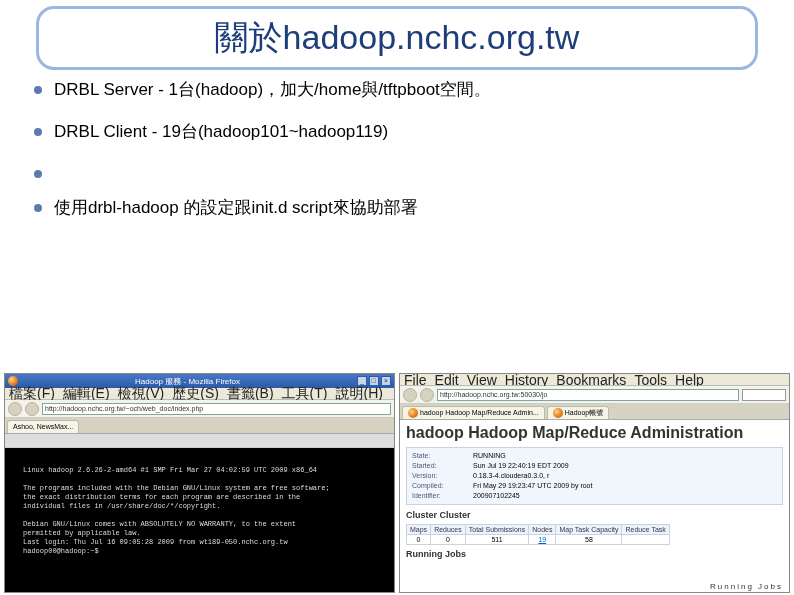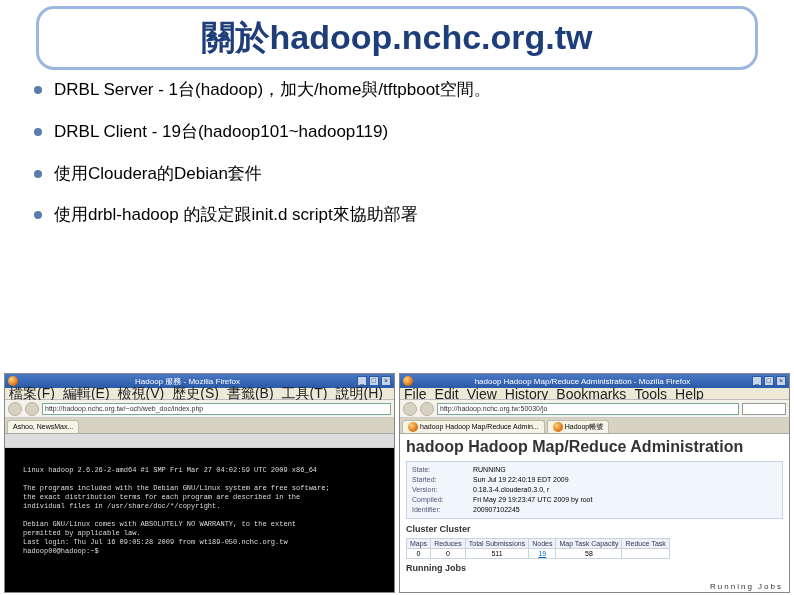--- a/index.html
+++ b/index.html
@@ -1,18 +1,18 @@
 <!DOCTYPE html>
 <html><head>
 <meta charset="utf-8">
 <style>
   * { box-sizing: border-box; margin: 0; padding: 0; }
   body { width: 794px; height: 595px; background: #fff; font-family: Arial, "Microsoft JhengHei", sans-serif; position: relative; overflow: hidden; }
   .title-box { margin: 6px 36px 8px; border: 3px solid #9bb6e0; border-radius: 18px; padding: 6px 10px; text-align: center; }
-  .title-box span { font-size: 34px; color: #1e3e7a; font-weight: 700; margin-top: 26px; }
+  .title-box span { font-size: 34px; color: #1e3e7a; font-weight: 400; margin-top: 26px; }
   .bullets { margin: 4px 34px 6px; }
   .bullet { display: flex; align-items: flex-start; margin: 6px 0 18px; }
   .dot { width: 8px; height: 8px; border-radius: 50%; background: #5a7cb0; margin: 8px 12px 0 0; flex: 0 0 8px; }
   .bt { font-size: 17px; font-weight: normal; color: #000; line-height: 1.4; }
   .shots { display: flex; position: absolute; left: 4px; right: 4px; bottom: 2px; height: 220px; gap: 4px; }
   .win { flex: 1; border: 1px solid #888; background: #fde047; display: flex; flex-direction: column; font-size: 8px; overflow: hidden; }
   .tb { height: 14px; background: linear-gradient(#4a78c5,#2a5aa8); color:#fff; display:flex; align-items:center; padding:0 3px; justify-content: space-between; }
   .tb .tt { white-space: nowrap; overflow: hidden; font-size: 8px; }
   .tb .ctl { display:flex; gap:2px; }
   .tb .c { width:10px; height:10px; background:#c8d4ea; border:1px solid #2a5aa8; font-size:7px; line-height:8px; text-align:center; color:#234; }
@@ -49,21 +49,20 @@
   <div class="bullet">
       <span class="dot"></span>
       <span class="bt">DRBL Server - 1台(hadoop)，加大/home與/tftpboot空間。</span>
     </div>
   <div class="bullet">
       <span class="dot"></span>
       <span class="bt">DRBL Client - 19台(hadoop101~hadoop119)</span>
     </div>
   <div class="bullet">
       <span class="dot"></span>
-      <span class="bt">使用Cloudera的Debian套件</span>
     </div>
   <div class="bullet">
       <span class="dot"></span>
       <span class="bt">使用drbl-hadoop 的設定跟init.d script來協助部署</span>
     </div>
 </div>
 
 <div class="shots">
 
   <div class="win">
@@ -102,29 +101,20 @@
 the exact distribution terms for each program are described in the
 individual files in /usr/share/doc/*/copyright.
 
 Debian GNU/Linux comes with ABSOLUTELY NO WARRANTY, to the extent
 permitted by applicable law.
 Last login: Thu Jul 16 09:05:28 2009 from wt189-050.nchc.org.tw
 hadoop00@hadoop:~$</div>
   </div>
 
   <div class="win">
-    <div class="tb">
-      <span class="fx icn"></span>
-      <span class="tt">hadoop Hadoop Map/Reduce Administration - Mozilla Firefox</span>
-      <span class="ctl">
-        <span class="c">_</span>
-        <span class="c">□</span>
-        <span class="c">×</span>
-      </span>
-    </div>
     <div class="menu">
       <span>File</span>
       <span>Edit</span>
       <span>View</span>
       <span>History</span>
       <span>Bookmarks</span>
       <span>Tools</span>
       <span>Help</span>
     </div>
     <div class="tool">

